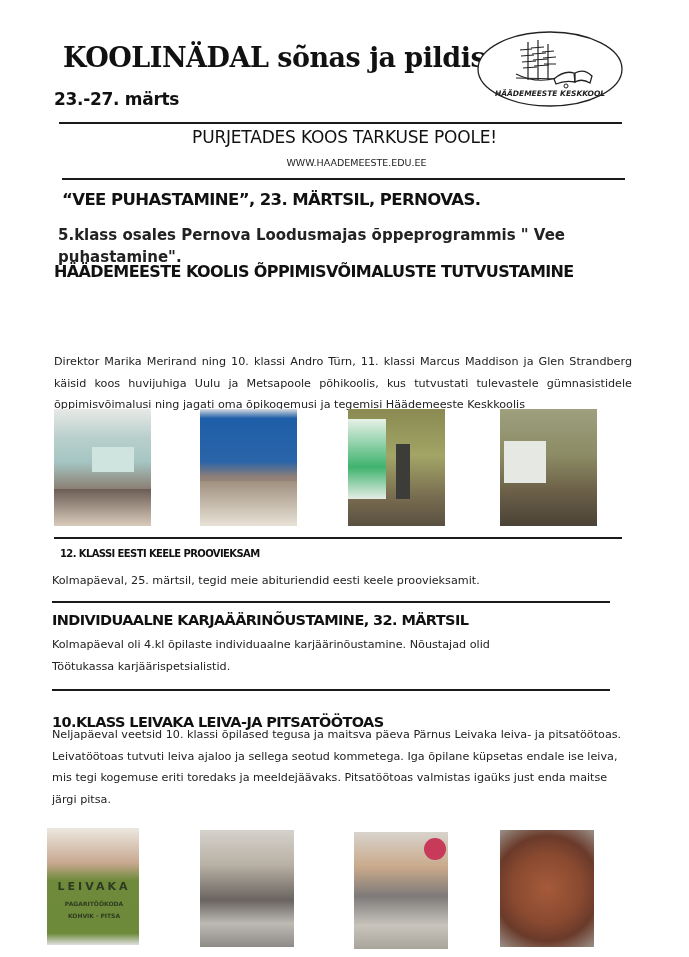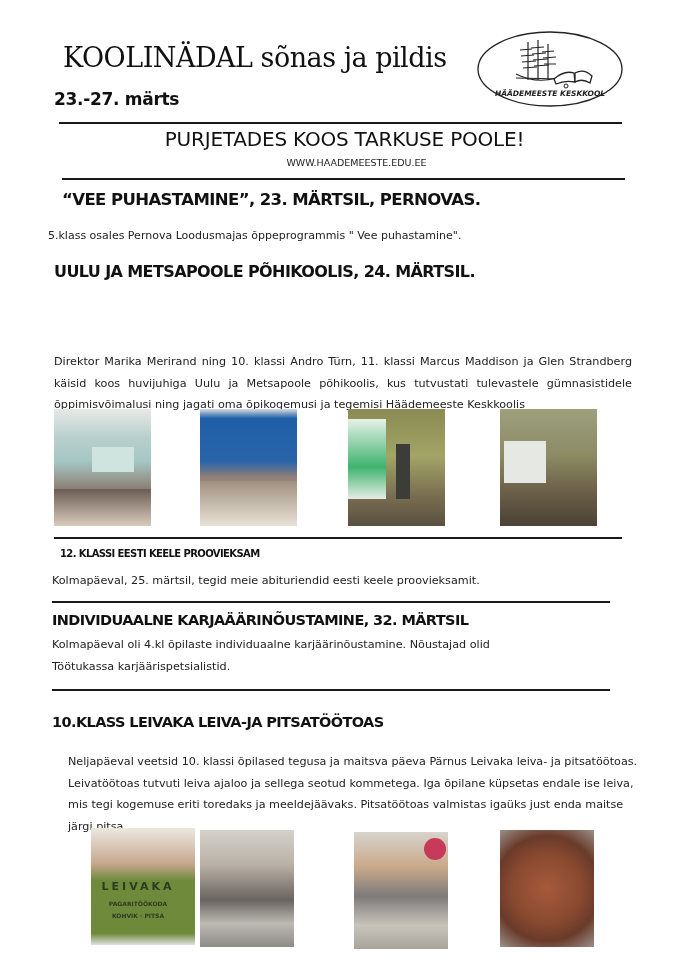--- a/index.html
+++ b/index.html
@@ -1,22 +1,22 @@
 <!DOCTYPE html>
 <html><head>
 <meta charset="utf-8">
 <style>
   html,body{margin:0;padding:0;background:#fff;}
   body{width:689px;height:957px;position:relative;overflow:hidden;font-family:"DejaVu Sans",sans-serif;color:#111;}
   .abs{position:absolute;}
-  .title{left:63px;top:42px;font-family:"DejaVu Serif",serif;font-weight:normal;font-size:27px;letter-spacing:-0.5px;color:#111;white-space:nowrap;}
+  .title{left:63px;top:42px;font-family:"DejaVu Serif",serif;font-weight:bold;font-size:27px;letter-spacing:-0.5px;color:#111;white-space:nowrap;}
   .date{left:54px;top:89px;font-weight:bold;font-size:17px;color:#111;letter-spacing:-0.3px;}
   .logo{left:476px;top:30px;width:148px;height:78px;}
   .rule{position:absolute;height:2px;background:#1a1a1a;}
-  .motto{left:0;width:689px;top:127px;text-align:center;font-size:20px;color:#111;letter-spacing:-0.2px;}
+  .motto{left:0;width:689px;top:127px;text-align:center;font-size:17px;color:#111;letter-spacing:-0.2px;}
   .web{left:12px;width:689px;top:157px;text-align:center;font-size:9.5px;color:#222;}
   .h{font-weight:bold;color:#111;letter-spacing:-0.6px;white-space:nowrap;}
   .p{font-size:11.2px;color:#222;line-height:21.5px;}
   .photo{position:absolute;overflow:hidden;}
 </style>
 </head>
 <body>
 
 <div class="abs title">KOOLINÄDAL sõnas ja pildis</div>
 <div class="abs date">23.-27. märts</div>
@@ -44,24 +44,24 @@
     <text x="74" y="66" text-anchor="middle" font-family="DejaVu Sans, sans-serif" font-style="italic" font-weight="bold" font-size="7.5" fill="#222">HÄÄDEMEESTE KESKKOOL</text>
   </svg>
 </div>
 
 <div class="rule" style="left:59px;top:122px;width:563px;"></div>
 <div class="abs motto">PURJETADES KOOS TARKUSE POOLE!</div>
 <div class="abs web">WWW.HAADEMEESTE.EDU.EE</div>
 <div class="rule" style="left:62px;top:178px;width:563px;"></div>
 
 <div class="abs h" style="left:62px;top:190px;font-size:16.5px;">“VEE PUHASTAMINE”, 23. MÄRTSIL, PERNOVAS.</div>
-<div class="abs p" style="left:48px;top:225px;font-size:11px;">5.klass osales Pernova Loodusmajas õppeprogrammis " Vee puhastamine".</div>
+<div class="abs p" style="left:58px;top:225px;font-size:15px;font-weight:bold;">5.klass osales Pernova Loodusmajas õppeprogrammis " Vee puhastamine".</div>
 
 <div class="abs h" style="left:54px;top:262px;font-size:16px;line-height:19px;">
-  <div>UULU JA METSAPOOLE PÕHIKOOLIS, 24. MÄRTSIL.</div>
+  <div>HÄÄDEMEESTE KOOLIS ÕPPIMISVÕIMALUSTE TUTVUSTAMINE</div>
 </div>
 <div class="abs p" style="left:54px;top:307px;width:578px;text-align:justify;margin-top:44px;">Direktor Marika Merirand ning 10. klassi Andro Türn, 11. klassi Marcus Maddison ja Glen Strandberg käisid koos huvijuhiga Uulu ja Metsapoole põhikoolis, kus tutvustati tulevastele gümnasistidele õppimisvõimalusi ning jagati oma õpikogemusi ja tegemisi Häädemeeste Keskkoolis</div>
 
 <div class="photo" style="left:54px;top:409px;width:97px;height:117px;background:linear-gradient(180deg,#e7e9e6 0%,#b8cfcc 25%,#a5c6c3 45%,#8a7a6e 70%,#b7a08c 100%);">
   <div style="position:absolute;left:38px;top:38px;width:42px;height:25px;background:#cfe4de;"></div>
   <div style="position:absolute;left:0;top:80px;width:97px;height:37px;background:linear-gradient(180deg,#6b5c55,#d9cbbb);"></div>
 </div>
 <div class="photo" style="left:200px;top:409px;width:97px;height:117px;background:linear-gradient(180deg,#d8dde0 0%,#1e5ea8 8%,#2a64a8 45%,#8f7f78 58%,#c7b5a1 100%);">
   <div style="position:absolute;left:0;top:72px;width:97px;height:45px;background:linear-gradient(180deg,#a09080,#e8e2d6);"></div>
 </div>
@@ -77,23 +77,23 @@
 
 <div class="abs h" style="left:52px;top:548px;font-size:10px;margin-left:8px;">12. KLASSI EESTI KEELE PROOVIEKSAM</div>
 <div class="abs p" style="left:52px;top:570px;">Kolmapäeval, 25. märtsil, tegid meie abituriendid eesti keele proovieksamit.</div>
 <div class="rule" style="left:52px;top:601px;width:558px;"></div>
 
 <div class="abs h" style="left:52px;top:612px;font-size:14.5px;">INDIVIDUAALNE KARJAÄÄRINÕUSTAMINE, 32. MÄRTSIL</div>
 <div class="abs p" style="left:52px;top:634px;width:470px;">Kolmapäeval oli 4.kl õpilaste individuaalne karjäärinõustamine. Nõustajad olid Töötukassa karjäärispetsialistid.</div>
 <div class="rule" style="left:52px;top:689px;width:558px;"></div>
 
 <div class="abs h" style="left:52px;top:702px;font-size:14.5px;margin-top:12px;">10.KLASS LEIVAKA LEIVA-JA PITSATÖÖTOAS</div>
-<div class="abs p" style="left:68px;top:724px;width:570px;margin-top:27px;">Neljapäeval veetsid 10. klassi õpilased tegusa ja maitsva päeva Pärnus Leivaka leiva- ja pitsatöötoas. Leivatöötoas tutvuti leiva ajaloo ja sellega seotud kommetega. Iga õpilane küpsetas endale ise leiva, mis tegi kogemuse eriti toredaks ja meeldejäävaks. Pitsatöötoas valmistas igaüks just enda maitse järgi pitsa.</div>
+<div class="abs p" style="left:52px;top:724px;width:570px;">Neljapäeval veetsid 10. klassi õpilased tegusa ja maitsva päeva Pärnus Leivaka leiva- ja pitsatöötoas. Leivatöötoas tutvuti leiva ajaloo ja sellega seotud kommetega. Iga õpilane küpsetas endale ise leiva, mis tegi kogemuse eriti toredaks ja meeldejäävaks. Pitsatöötoas valmistas igaüks just enda maitse järgi pitsa.</div>
 
-<div class="photo" style="left:47px;top:828px;width:104px;height:117px;background:linear-gradient(180deg,#ece8e0 0%,#c8a890 30%,#6e8a3a 45%,#6d8a3a 90%,#e0e0e0 100%);margin-left:44px;">
+<div class="photo" style="left:47px;top:828px;width:92px;height:117px;background:linear-gradient(180deg,#ece8e0 0%,#c8a890 30%,#6e8a3a 45%,#6d8a3a 90%,#e0e0e0 100%);">
   <div style="position:absolute;left:0;top:52px;width:94px;text-align:center;font-family:'DejaVu Sans',sans-serif;font-size:11px;font-weight:bold;letter-spacing:3px;color:#2e3a22;">LEIVAKA</div>
   <div style="position:absolute;left:0;top:72px;width:94px;text-align:center;font-size:6px;font-weight:bold;color:#2e3a22;">PAGARITÖÖKODA</div>
   <div style="position:absolute;left:0;top:84px;width:94px;text-align:center;font-size:6px;font-weight:bold;color:#2e3a22;">KOHVIK · PITSA</div>
 </div>
 <div class="photo" style="left:200px;top:830px;width:94px;height:117px;background:linear-gradient(180deg,#d5d2cc 0%,#b8b0a4 30%,#6a6460 60%,#bdbab4 80%,#8e8a86 100%);"></div>
 <div class="photo" style="left:354px;top:832px;width:94px;height:117px;background:linear-gradient(180deg,#d8d3cc 0%,#c9a98a 30%,#7d7a7a 55%,#c8c4bc 80%,#a8a49c 100%);">
   <div style="position:absolute;left:70px;top:6px;width:22px;height:22px;border-radius:50%;background:#c83a5a;"></div>
 </div>
 <div class="photo" style="left:500px;top:830px;width:94px;height:117px;background:radial-gradient(circle at 50% 50%,#a55a3a 0%,#8a4a30 45%,#6a3a2a 70%,#9a9088 100%);"></div>
 

